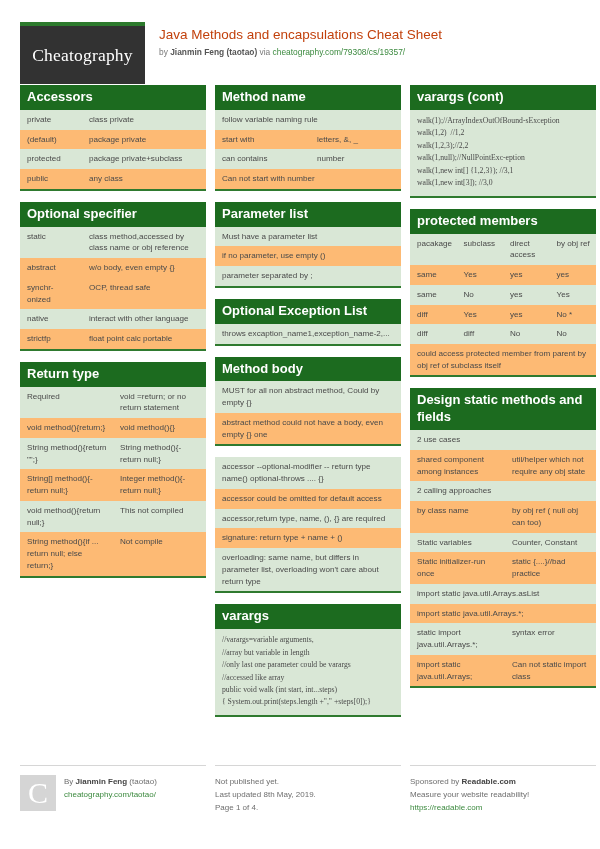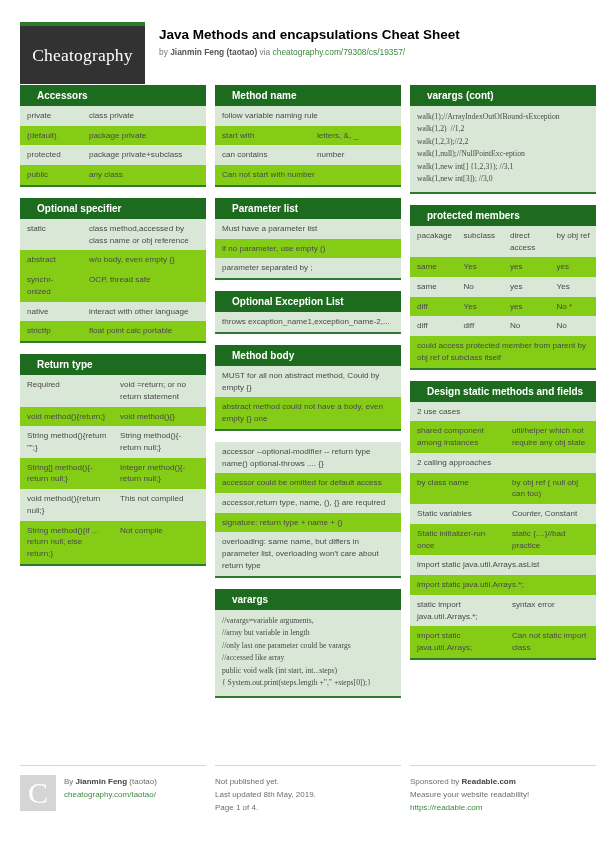--- a/index.html
+++ b/index.html
@@ -19,38 +19,38 @@
     width:125px; height:62px; background:#323232;
     border-top:4px solid #2d7a2d;
     display:flex; align-items:center; justify-content:center;
     flex:0 0 125px;
   }
   .logo-text {
     color:#ffffff; font-family:"Liberation Serif", serif;
     font-size:17.5px; letter-spacing:.2px;
   }
   .titles { padding-top:4px; }
-  .sheet-title { font-size:13.5px; color:#000000; font-weight:700; line-height:1.35; }
+  .sheet-title { font-size:13.5px; color:#c2410c; font-weight:400; line-height:1.35; }
   .byline { font-size:8.4px; color:#7a7a7a; margin-top:3px; line-height:1.4; }
   .byline b { color:#555; font-weight:700; }
   .byline a { color:#3c8a3f; text-decoration:none; }
 
   
   .columns { display:flex; gap:9px; margin-top:11px; }
   .col { width:186px; flex:0 0 186px; }
 
   .block { margin-bottom:11px; border-bottom:2px solid #2f7a2f; background:#fff; }
   .block-head {
     background:#1c6b1f; color:#ffffff;
-    font-size:10px; font-weight:700;
-    padding:4px 6px 4px 17px; line-height:1.3;
+    font-size:13px; font-weight:700;
+    padding:4px 6px 4px 7px; line-height:1.3;
   }
   .row { display:flex; font-size:8.1px; line-height:1.45; }
   .row.alt { background:#d9e7d6; }
-  .row.plain { background:#84cc16; }
+  .row.plain { background:#fdba74; }
   .cell { padding:4px 6px 4px 7px; }
   .c-full { width:100%; }
   .c-k { width:62px; flex:0 0 62px; }
   .c-v { flex:1 1 auto; }
   .c-half { width:50%; flex:0 0 50%; }
   .c-wide-k { width:95px; flex:0 0 95px; }
   .c-wide-v { flex:1 1 auto; }
   .q4 { width:25%; flex:0 0 25%; }
 
   

